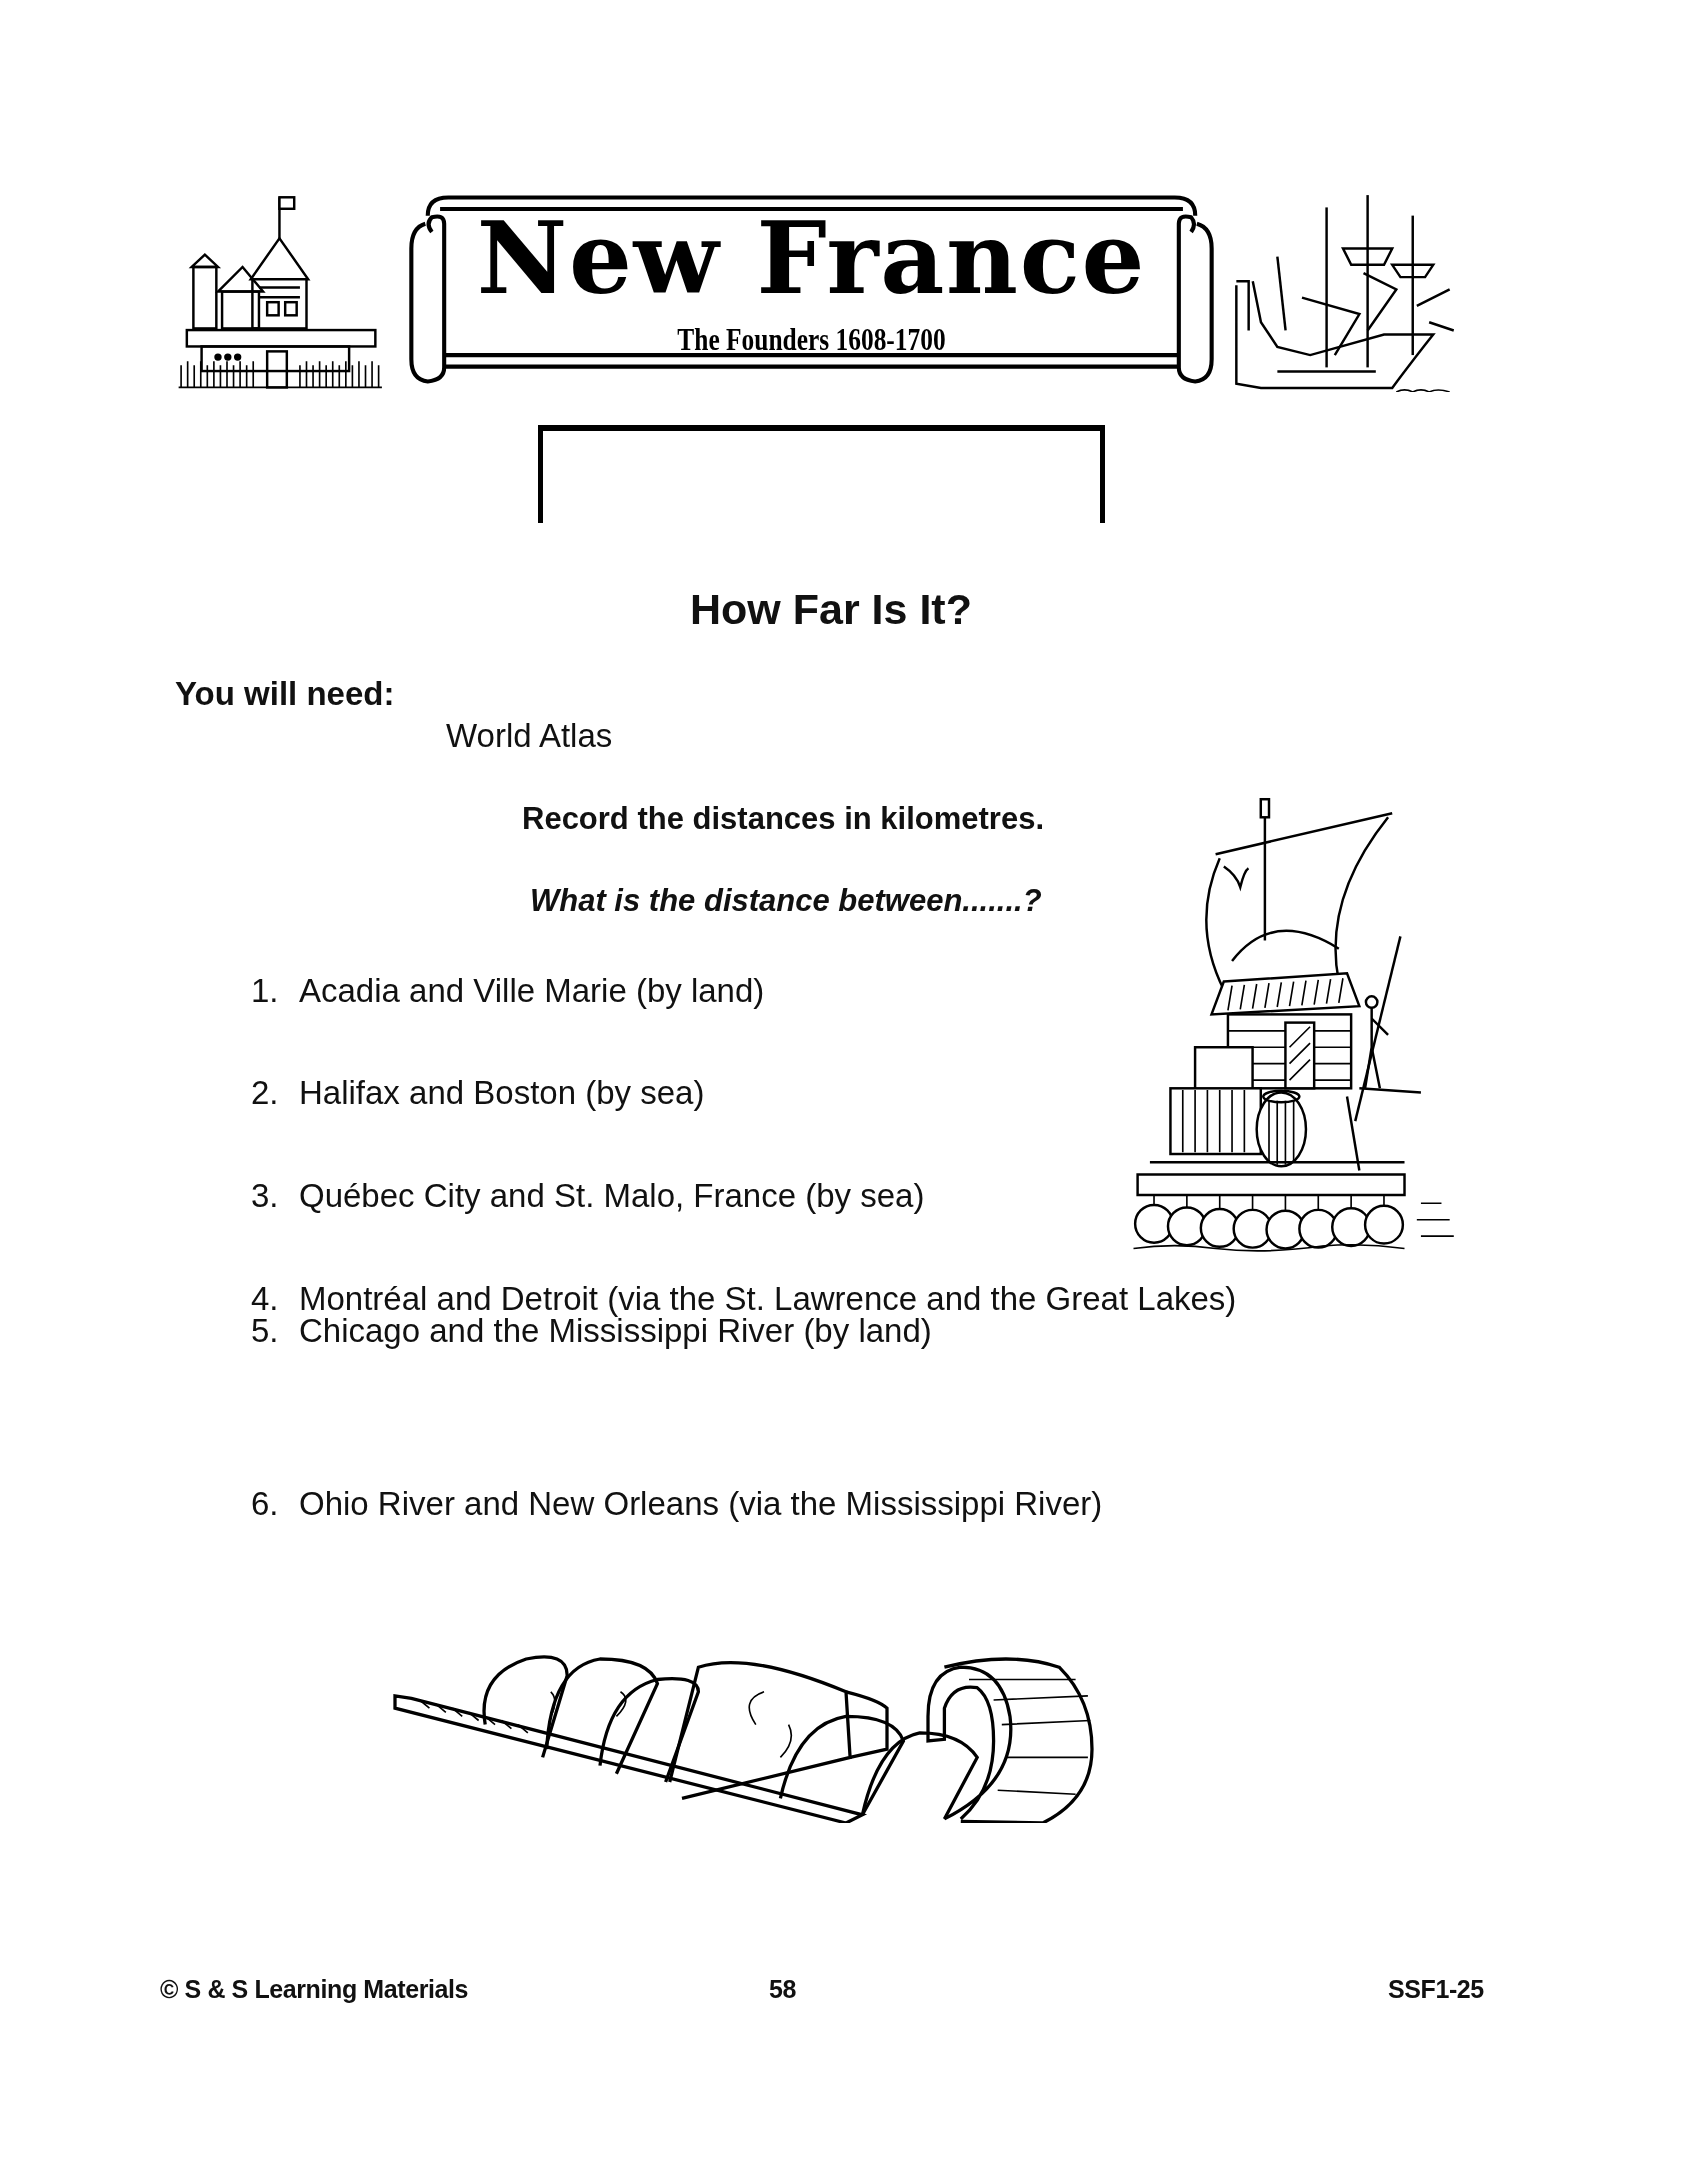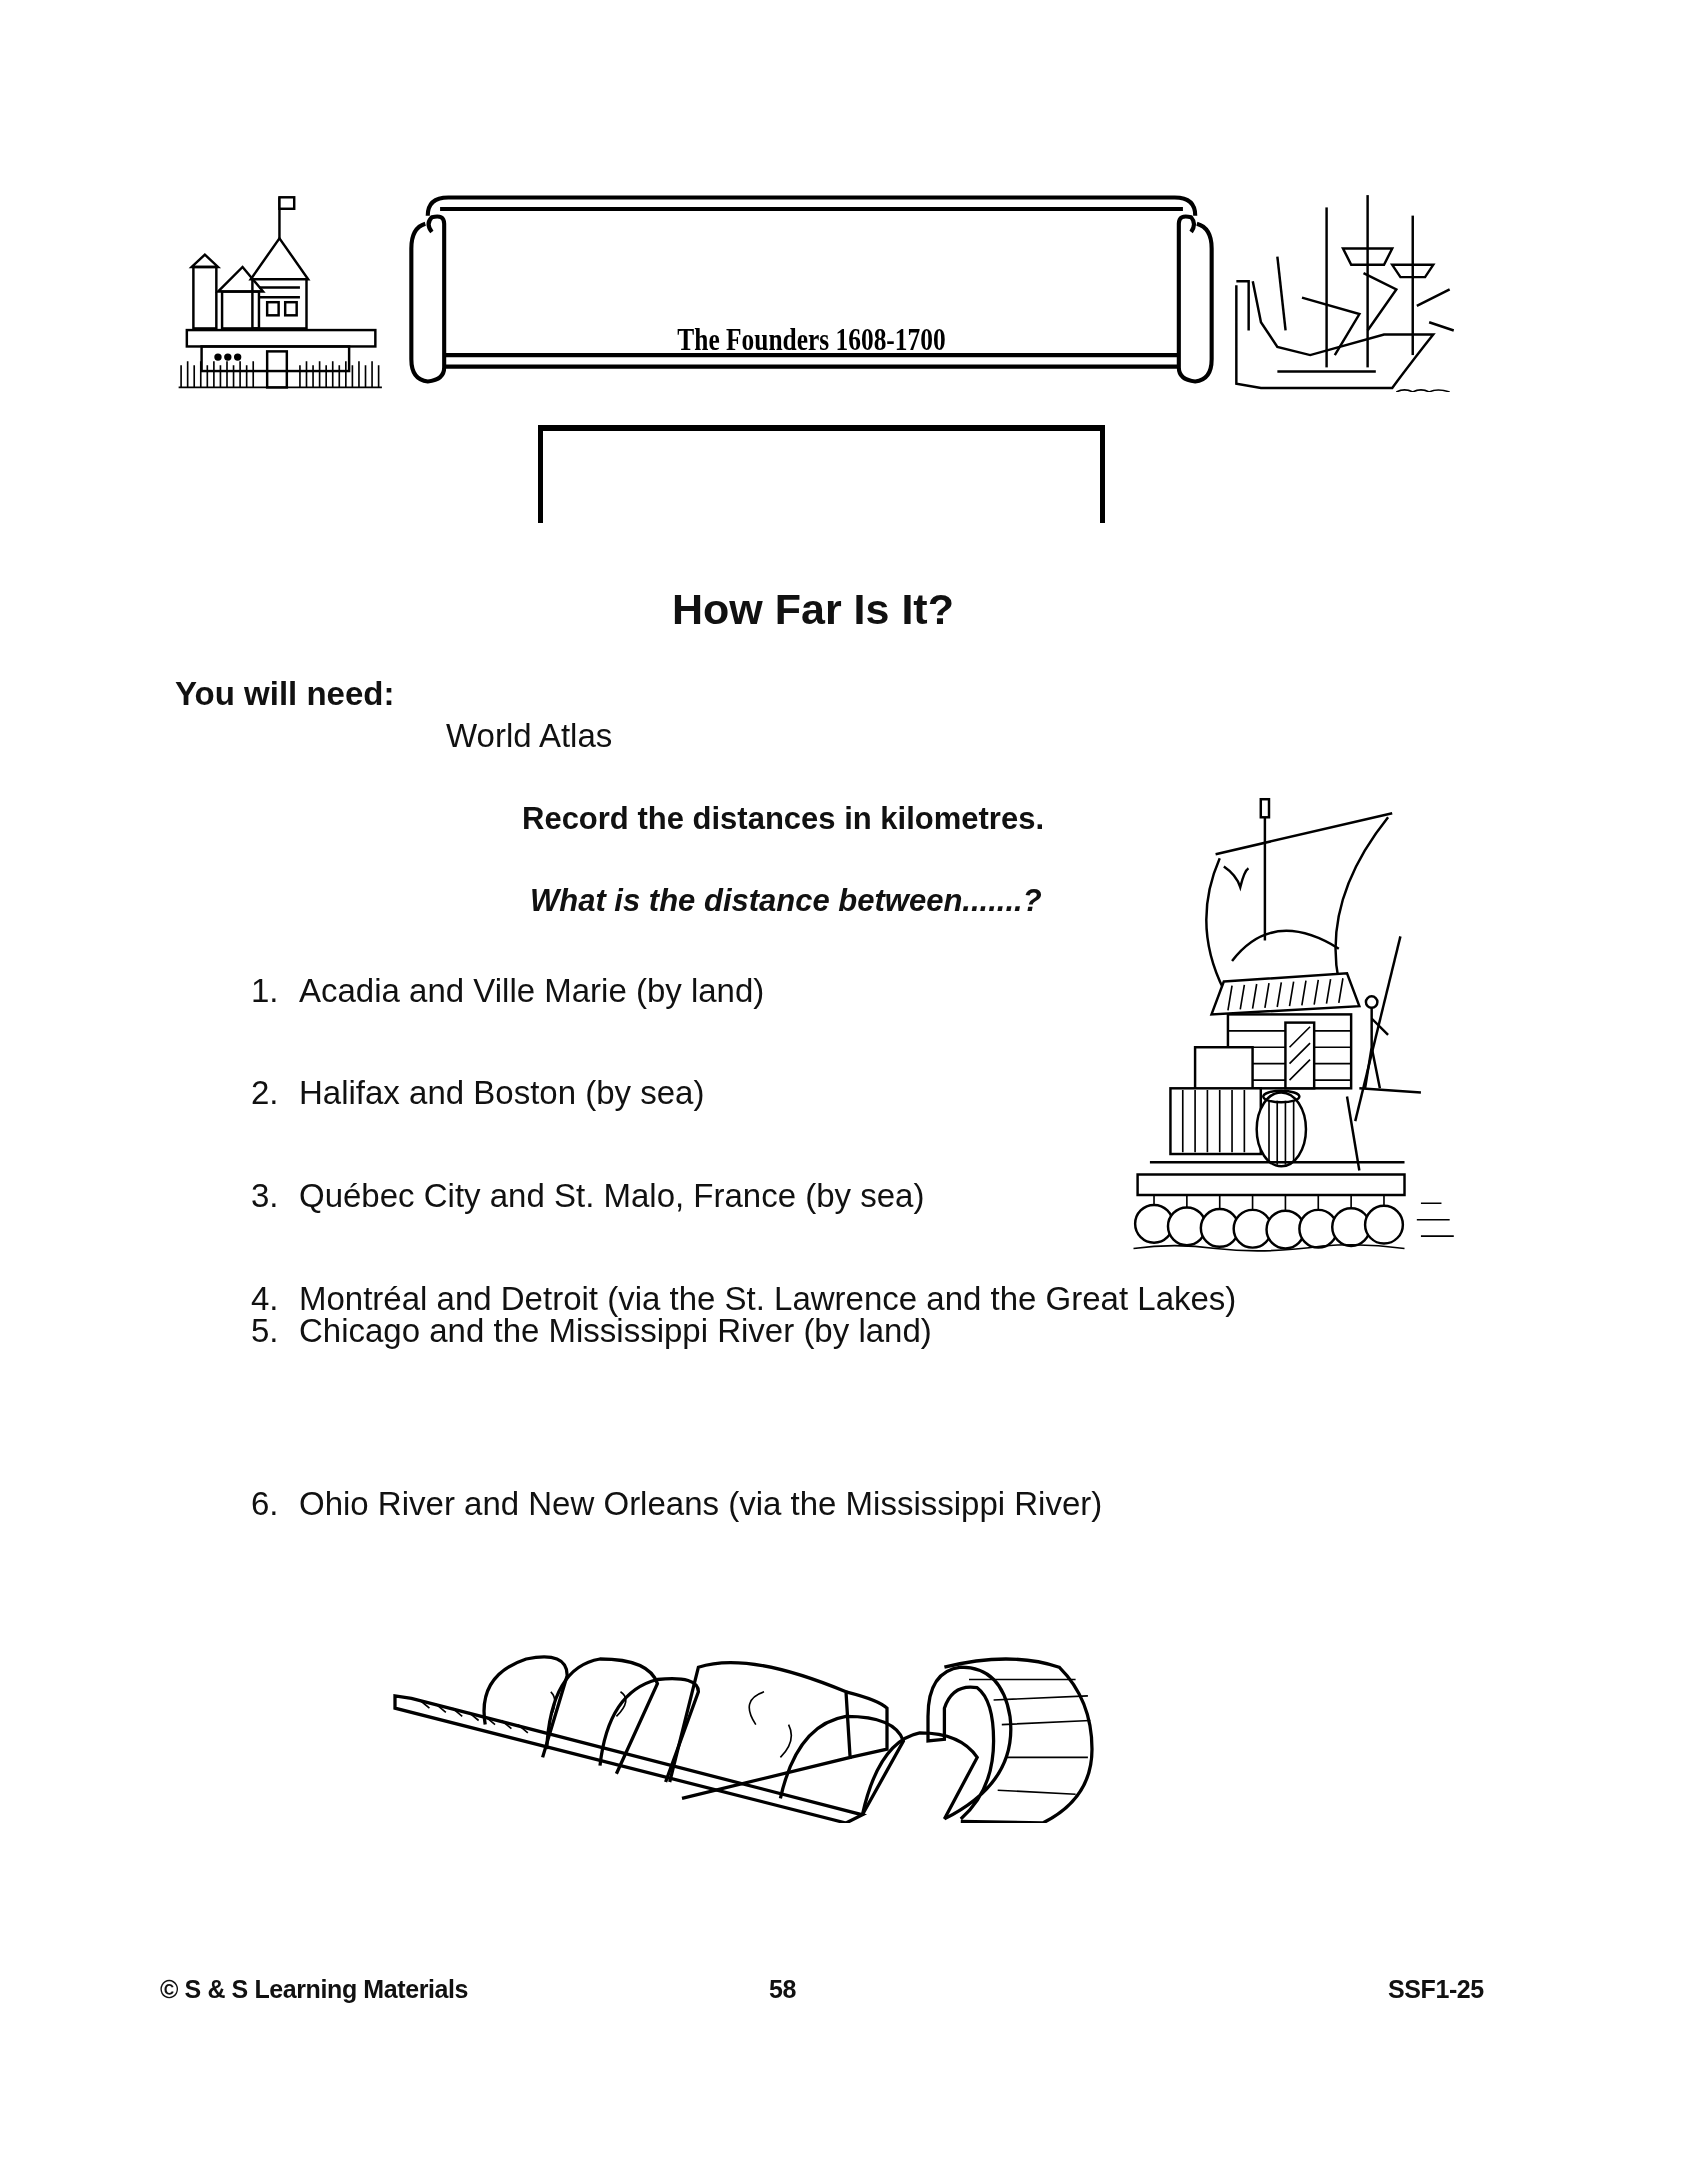--- a/index.html
+++ b/index.html
@@ -20,21 +20,21 @@
 
   
   .activity-box { left: 538px; top: 425px; width: 567px; height: 102px; }
   .activity-box .outer { position:absolute; left:0; top:0; right:0; height:92px;
                          border-top: 6.6px solid #000; border-left: 5.7px solid #000; border-right: 5.7px solid #000; }
   .activity-box .inner { position:absolute; left:11.5px; right:11.5px; top:11.5px; height:71px;
                          border: 2.5px solid #000; border-bottom: 3.3px solid #000;
                          display:flex; align-items:center; justify-content:center; }
   .activity-label { font-weight: bold; font-size: 43px; letter-spacing: -0.4px; }
 
-  .heading { left: 0; width: 1626px; top: 585px; text-align: center; font-weight: bold; font-size: 43px; }
+  .heading { left: 0; width: 1626px; top: 585px; text-align: center; font-weight: bold; font-size: 43px; padding-left: 18px; }
   .need-label { left: 175px; top: 675px; font-size: 33px; font-weight: bold; }
   .need-item { left: 446px; top: 717px; font-size: 33px; }
   .instruction { left: 522px; top: 801px; font-size: 31px; font-weight: bold; }
   .question { left: 530px; top: 883px; font-size: 31px; font-weight: bold; font-style: italic; }
 
   .item { left: 251px; font-size: 33px; white-space: nowrap; }
   .item .num { display:inline-block; width: 48px; }
 
   .raft { left: 1076px; top: 776px; width: 386px; height: 485px; }
   .toboggan { left: 386px; top: 1618px; width: 838px; height: 205px; }
@@ -75,20 +75,21 @@
 
 <div class="abs banner-scroll">
   <svg width="809" height="197" viewBox="0 0 985 240" fill="none" stroke="#000" stroke-width="5" style="position:absolute;left:0;top:0">
     <path d="M25 30 Q25 8 50 8 L935 8 Q960 8 960 30"></path>
     <path d="M40 22 L945 22"></path>
     <path d="M22 40 Q5 45 5 70 L5 205 Q5 230 25 232 Q45 230 45 215 L45 40 Q45 28 30 32 Q22 40 30 50"></path>
     <path d="M962 40 Q980 45 980 70 L980 205 Q980 230 960 232 Q940 230 940 215 L940 40 Q940 28 955 32 Q962 40 955 50"></path>
     <path d="M45 200 L940 200"></path>
     <path d="M45 214 L940 214"></path>
   </svg>
+  <div class="banner-title">New France</div>
   <div class="banner-sub">The Founders 1608-1700</div>
 </div>
 
 <svg class="abs ship" viewBox="0 0 280 245" fill="none" stroke="#000" stroke-width="3">
   <line x1="120" y1="20" x2="120" y2="215"></line>
   <line x1="170" y1="5" x2="170" y2="215"></line>
   <line x1="225" y1="30" x2="225" y2="200"></line>
   <line x1="60" y1="80" x2="70" y2="170"></line>
   <path d="M140 70 L200 70 L190 90 L150 90 Z"></path>
   <path d="M200 90 L250 90 L240 105 L210 105 Z"></path>

